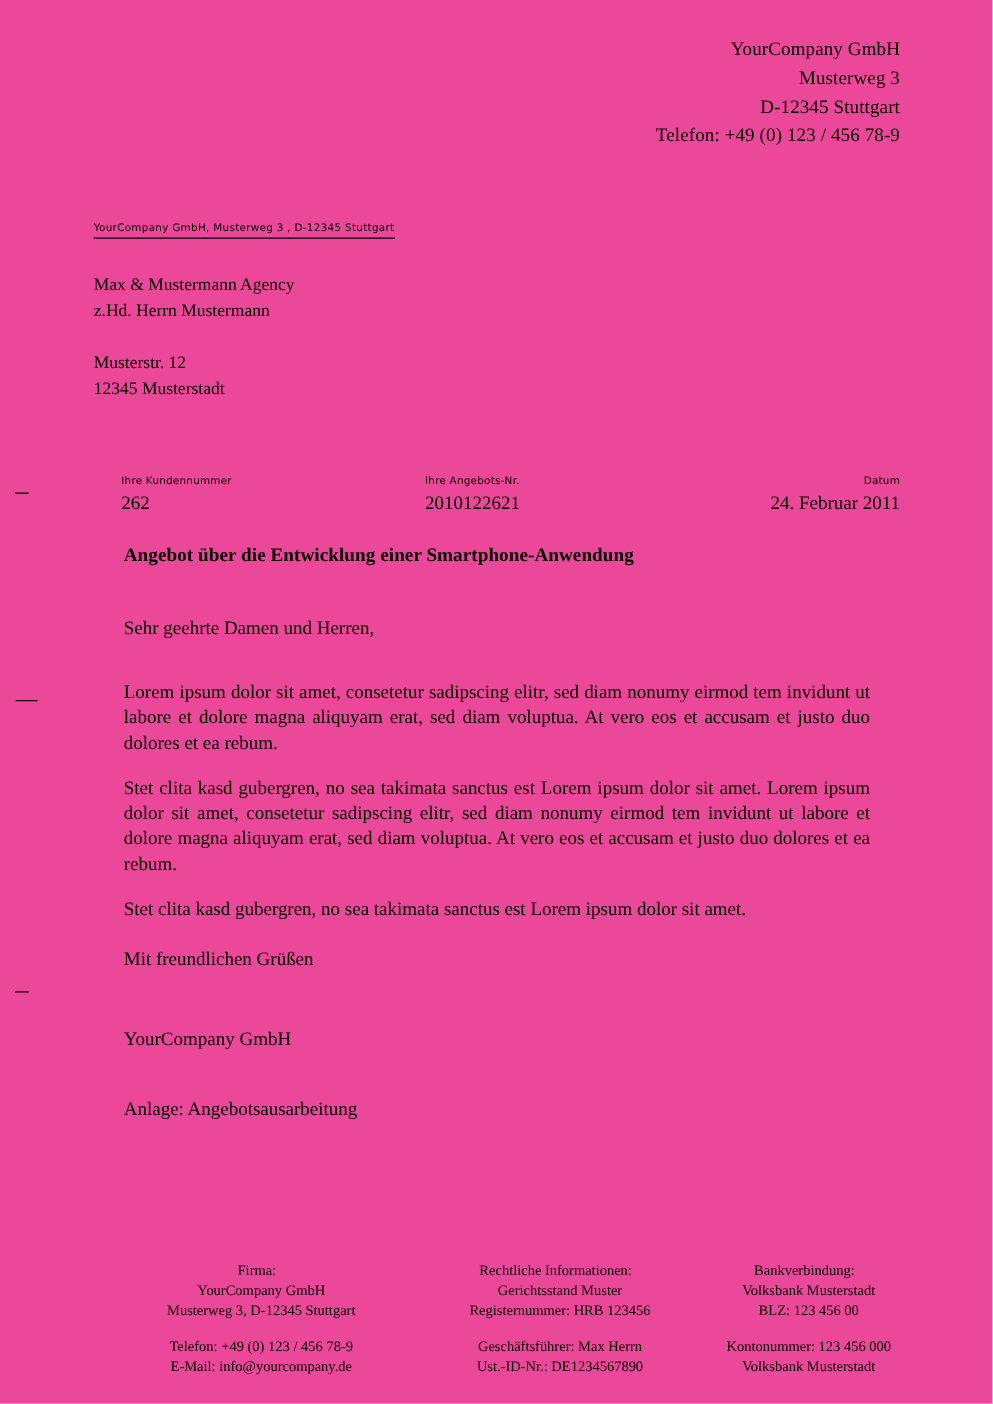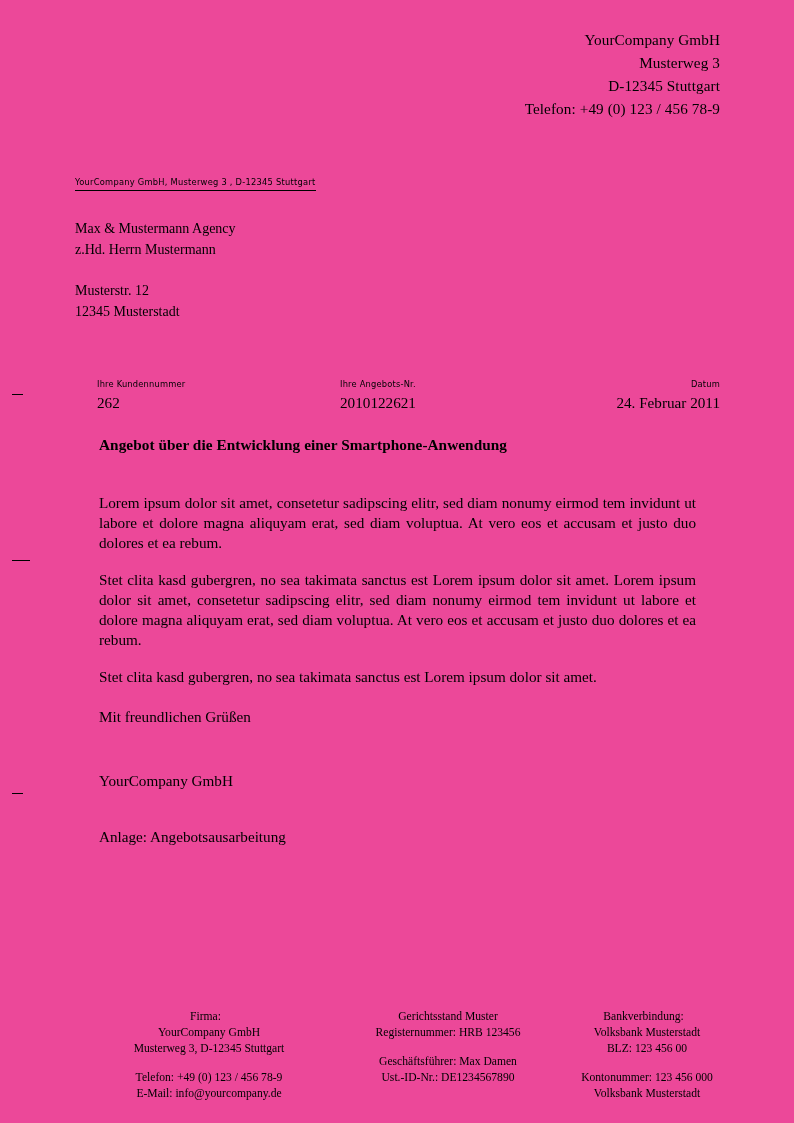--- a/index.html
+++ b/index.html
@@ -183,20 +183,21 @@
     </div>
     <div class="col c3">
       <div class="ref-label">Datum</div>
       <div class="ref-value">24. Februar 2011</div>
     </div>
   </div>
 
   <div class="subject">Angebot über die Entwicklung einer Smartphone-Anwendung</div>
 
   <div class="body-block">
+    <p class="salutation">Sehr geehrte Damen und Herren,</p>
     <p>Lorem ipsum dolor sit amet, consetetur sadipscing elitr, sed diam nonumy eirmod tem invidunt ut labore et dolore magna aliquyam erat, sed diam voluptua. At vero eos et accusam et justo duo dolores et ea rebum.</p>
     <p>Stet clita kasd gubergren, no sea takimata sanctus est Lorem ipsum dolor sit amet. Lorem ipsum dolor sit amet, consetetur sadipscing elitr, sed diam nonumy eirmod tem invidunt ut labore et dolore magna aliquyam erat, sed diam voluptua. At vero eos et accusam et justo duo dolores et ea rebum.</p>
     <p>Stet clita kasd gubergren, no sea takimata sanctus est Lorem ipsum dolor sit amet.</p>
     <p class="closing">Mit freundlichen Grüßen</p>
     <p class="signature">YourCompany GmbH</p>
     <p class="enclosure">Anlage: Angebotsausarbeitung</p>
   </div>
 
   <div class="footer">
     <div class="footer-cols">
@@ -204,24 +205,25 @@
       <div class="footer-col f1">
         <div class="heading">Firma:</div>
         <div class="sub">YourCompany GmbH</div>
         <div class="sub">Musterweg 3, D-12345 Stuttgart</div>
         <div class="spacer"></div>
         <div class="sub">Telefon: +49 (0) 123 / 456 78-9</div>
         <div class="sub">E-Mail: info@yourcompany.de</div>
       </div>
 
       <div class="footer-col f2">
+        <div class="heading">Rechtliche Informationen:</div>
         <div class="sub">Gerichtsstand Muster</div>
         <div class="sub">Registernummer: HRB 123456</div>
         <div class="spacer"></div>
-        <div class="sub">Geschäftsführer: Max Damen</div>
+        <div class="sub">Geschäftsführer: Max Herrn</div>
         <div class="sub">Ust.-ID-Nr.: DE1234567890</div>
       </div>
 
       <div class="footer-col f3">
         <div class="heading">Bankverbindung:</div>
         <div class="sub">Volksbank Musterstadt</div>
         <div class="sub">BLZ: 123 456 00</div>
         <div class="spacer"></div>
         <div class="sub">Kontonummer: 123 456 000</div>
         <div class="sub">Volksbank Musterstadt</div>

